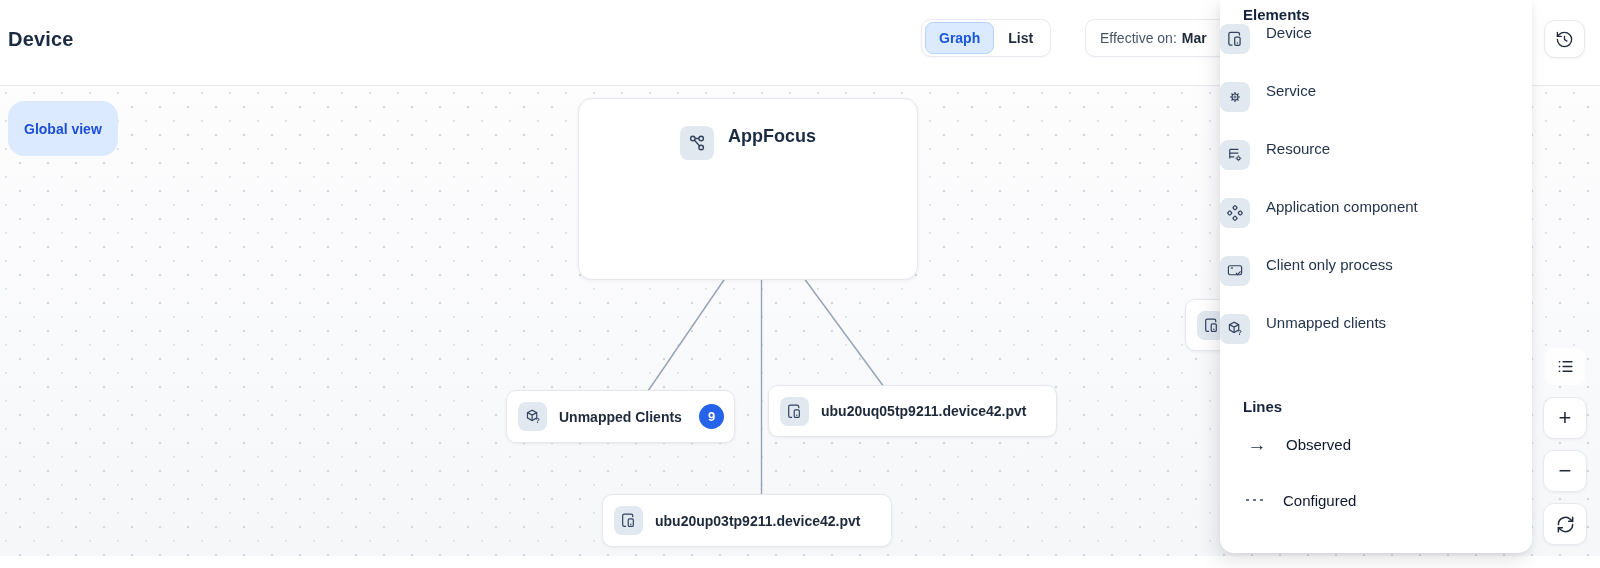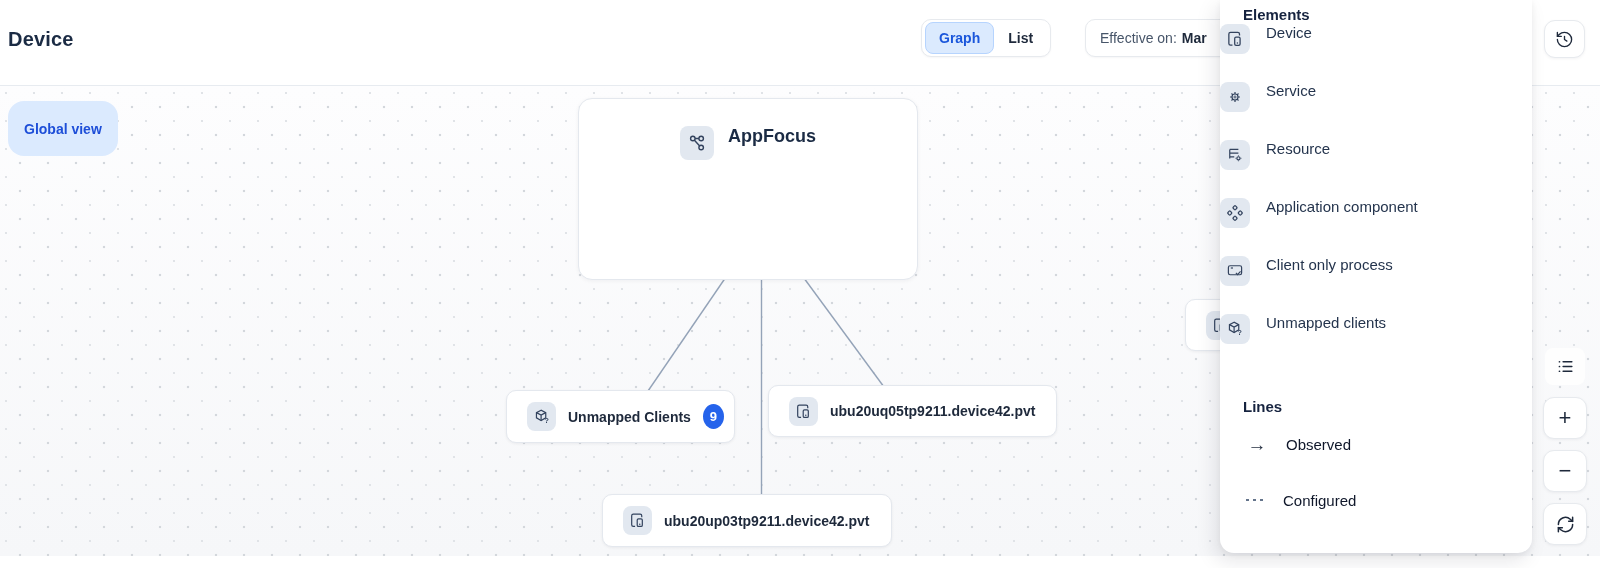--- a/index.html
+++ b/index.html
@@ -44,21 +44,21 @@
   .group-node{position:absolute;left:578px;top:98px;width:338px;height:180px;background:#fff;
               border:1px solid #e4e8ee;border-radius:14px;box-shadow:0 1px 4px rgba(16,24,40,.05);z-index:3;}
   .group-header{display:flex;align-items:flex-start;justify-content:center;gap:14px;margin-top:27px;}
   .group-header .title{font-size:18px;font-weight:700;color:#1b2b44;}
   .icon-chip{background:#e2e8f0;border-radius:8px;display:flex;align-items:center;justify-content:center;flex:none;}
   .icon-chip.lg{width:34px;height:34px;}
   .icon-chip.md{width:29px;height:29px;}
   .icon-chip.sm{width:30px;height:30px;}
 
   .gnode{position:absolute;background:#fff;border:1px solid #e4e8ee;border-radius:10px;
-         display:flex;align-items:center;gap:12px;padding:0 10px 0 20px;box-sizing:border-box;
+         display:flex;align-items:center;gap:12px;padding:0 10px 0 11px;box-sizing:border-box;
          box-shadow:0 1px 3px rgba(16,24,40,.06);z-index:3;}
   .gnode .nlabel{font-size:14px;font-weight:700;color:#1e293b;white-space:nowrap;}
   .node-focused{left:606px;top:200px;width:283px;height:52px;}
   .node-unmapped{left:506px;top:390px;width:229px;height:53px;}
   .node-uq05{left:768px;top:385px;width:289px;height:52px;}
   .node-up03{left:602px;top:494px;width:290px;height:53px;gap:12px;}
   .count-badge{margin-left:auto;width:25px;height:25px;border-radius:50%;background:#2563eb;color:#fff;
                font-size:13px;font-weight:700;display:flex;align-items:center;justify-content:center;}
 
   

